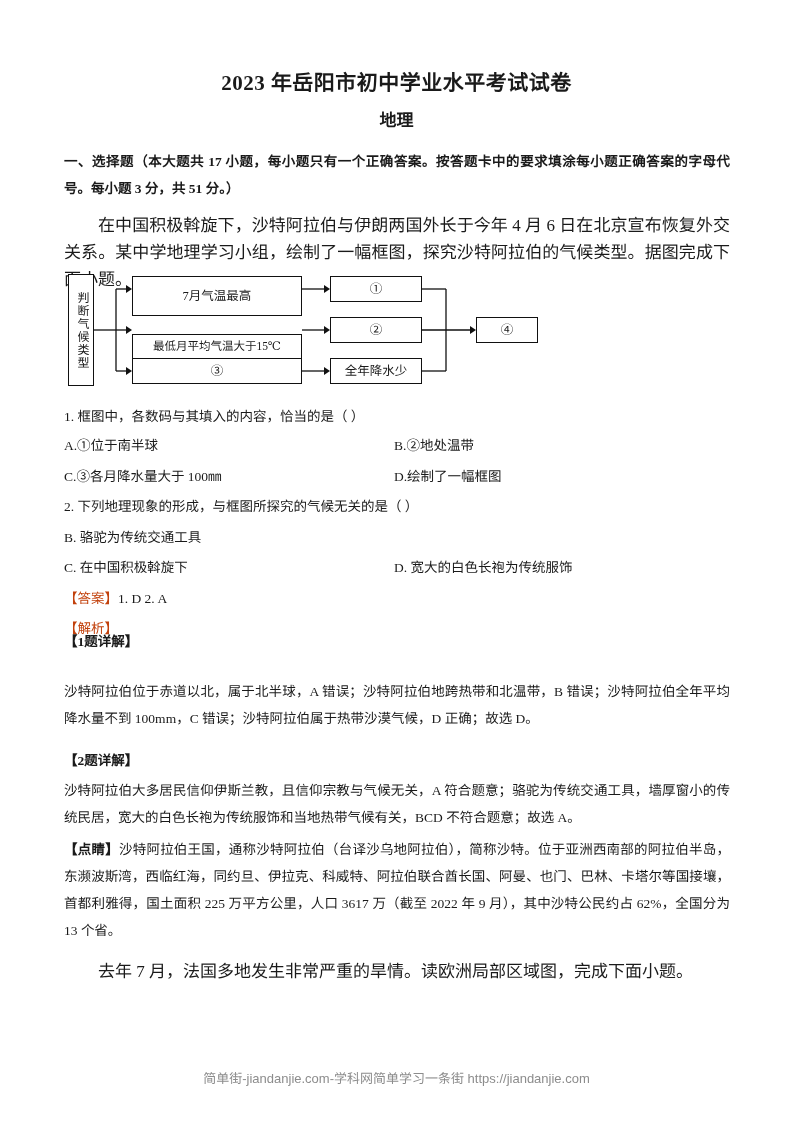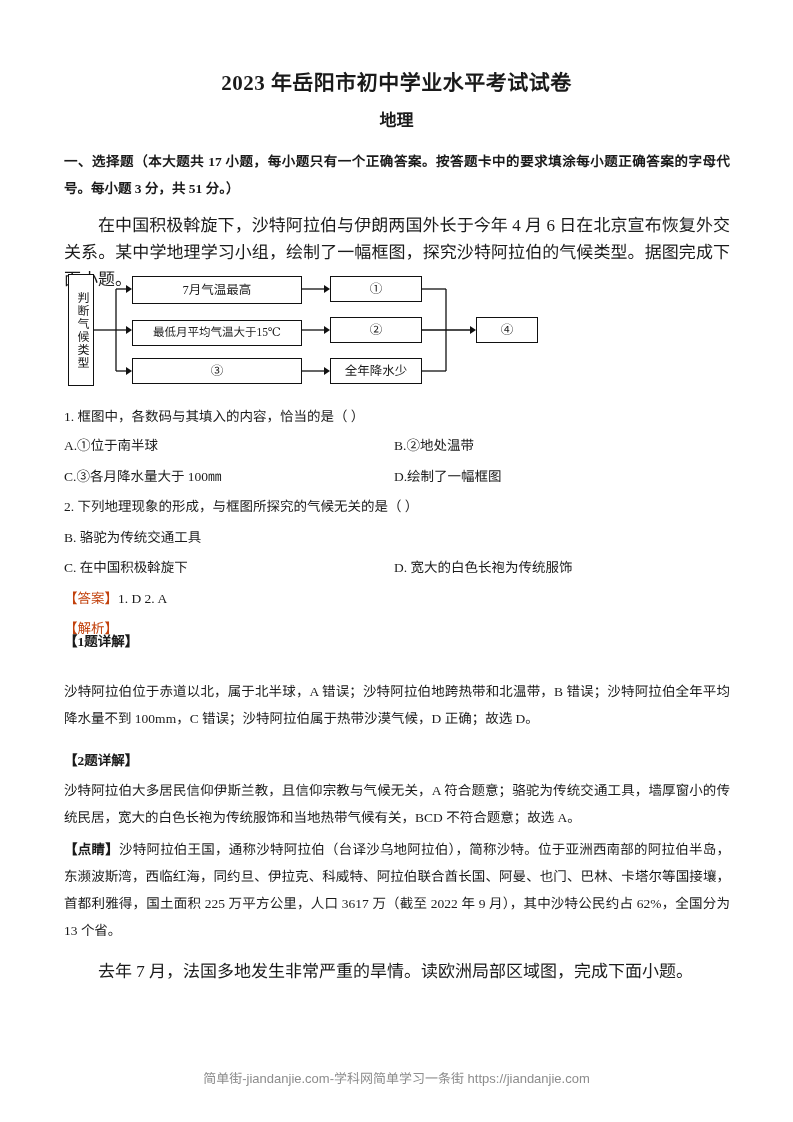--- a/index.html
+++ b/index.html
@@ -102,22 +102,22 @@
     left: 4px;
     top: 0px;
     width: 26px;
     height: 112px;
     font-size: 12px;
     letter-spacing: 1px;
     writing-mode: vertical-rl;
     text-orientation: upright;
     padding: 3px 0;
   }
-  .chart .mid1 { left: 68px; top: 2px;  width: 170px; height: 28px; }
-  .chart .mid2 { left: 68px; top: 46px; width: 170px; height: 26px; }
+  .chart .mid1 { left: 68px; top: 2px;  width: 170px; height: 40px; }
+  .chart .mid2 { left: 68px; top: 60px; width: 170px; height: 26px; }
   .chart .mid3 { left: 68px; top: 84px; width: 170px; height: 26px; }
   .chart .mid2 { font-size: 11.5px; }
   .chart .r1 { left: 266px; top: 2px;  width: 92px; height: 26px; }
   .chart .r2 { left: 266px; top: 43px; width: 92px; height: 26px; }
   .chart .r3 { left: 266px; top: 84px; width: 92px; height: 26px; }
   .chart .f1 { left: 412px; top: 43px; width: 62px; height: 26px; }
   .chart svg { position: absolute; left: 0; top: 0; }
 
   
   .footer {

